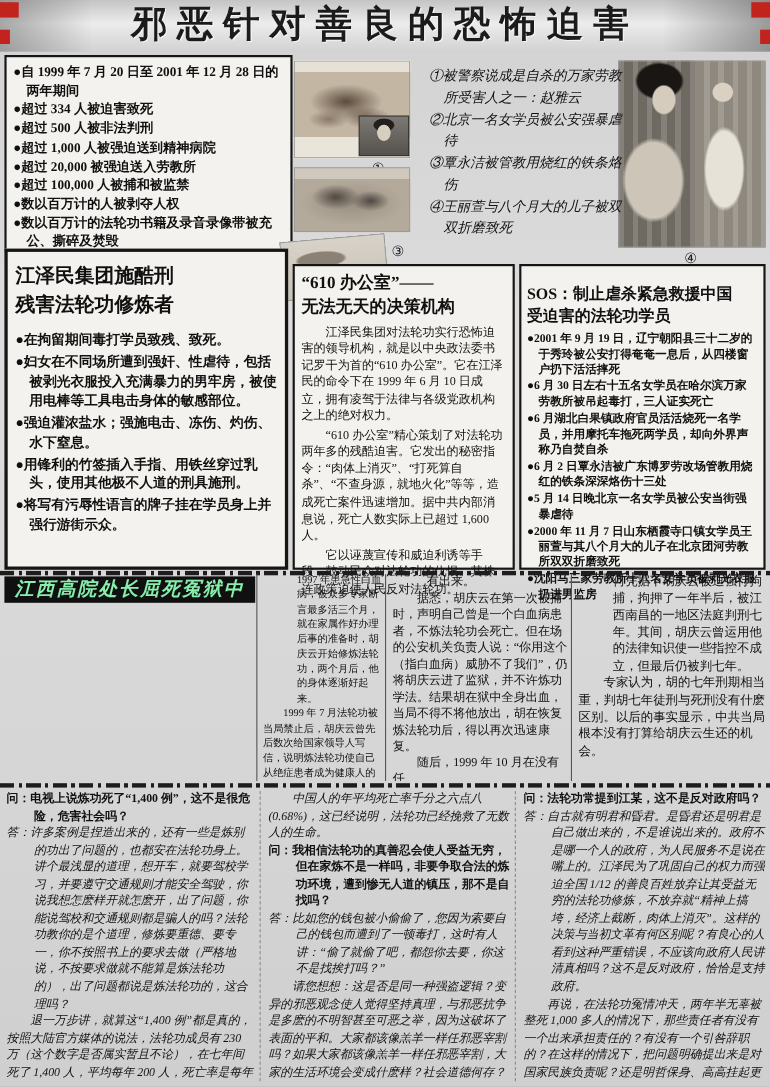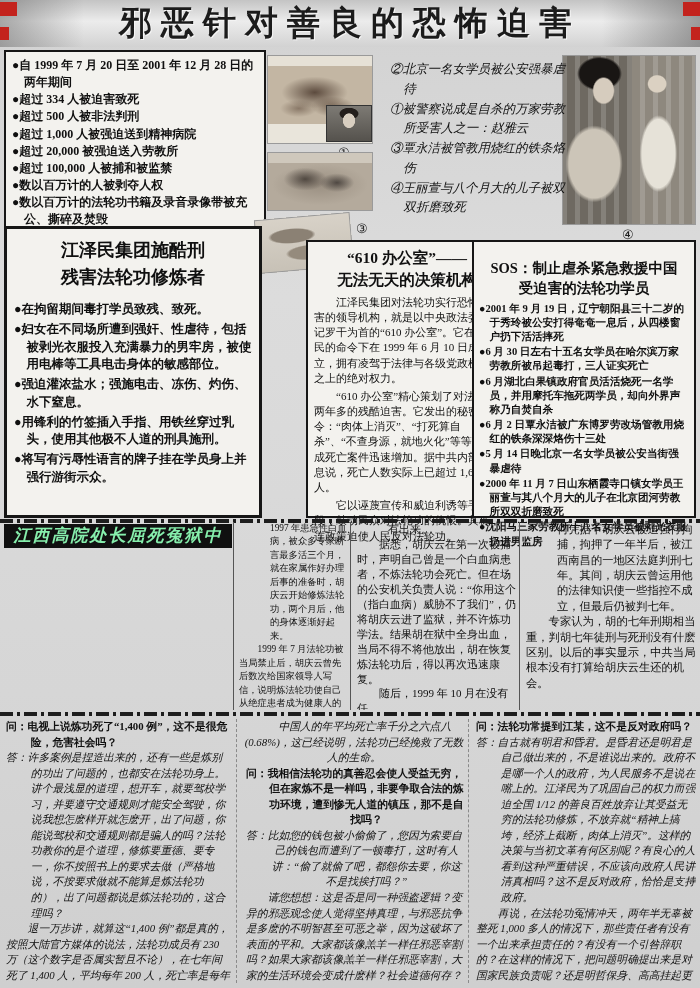--- a/index.html
+++ b/index.html
@@ -21,21 +21,21 @@
     text-align:center; font-size:33px; font-weight:bold; letter-spacing:9px;
     line-height:47px; color:#1b1b1b; text-shadow:1px 1px 0 #f5f5f5;
   }
   .red-sq{ position:absolute; background:#c3231d; }
   .rs-a{ left:0;  top:2px;  width:17px; height:14px;}
   .rs-b{ left:0;  top:27px; width:9px;  height:13px;}
   .rs-c{ right:0; top:2px;  width:17px; height:14px;}
   .rs-d{ right:0; top:27px; width:9px;  height:13px;}
   
   .box{ position:absolute; background:#f3f2ee; border:3px solid #161616; }
-  .box h2{ text-align:center; font-weight:bold; }
+  .box h2{ font-weight:bold; }
   ul.dotlist{ list-style:none; }
   ul.dotlist li{ padding-left:1em; text-indent:-1em; }
   
   #stats{ left:4px; top:50px; width:262px; height:180px; border-width:2px; padding:5px 6px 0 6px;}
   #stats li{ font-size:12px; font-weight:bold; line-height:1.43; }
   
   .photo{ position:absolute; box-shadow:0 0 0 1px #9a9a9a inset; }
   #photo1{ left:267px; top:55px; width:106px; height:89px;
     background:
       radial-gradient(46px 22px at 45% 42%, rgba(74,56,44,.85), rgba(74,56,44,0) 72%),
@@ -83,21 +83,21 @@
   
   #captions{ position:absolute; left:390px; top:60px; width:176px;
     font-style:italic; font-size:12.5px; line-height:1.58; font-weight:500;}
   #captions li{ padding-left:1.05em; text-indent:-1.05em; }
   
   #torture{ left:4px; top:226px; width:258px; height:292px; padding:6px 7px 0 7px; }
   #torture h2{ font-size:18px; line-height:1.5; margin-top:2px;}
   #torture ul{ margin-top:10px; }
   #torture li{ font-size:12.5px; font-weight:bold; line-height:1.42; margin-bottom:2px;}
   
-  #o610{ left:266px; top:240px; width:202px; height:278px; border-width:2px; padding:5px 6px 0 6px;margin-left:40px;}
+  #o610{ left:266px; top:240px; width:202px; height:278px; border-width:2px; padding:5px 6px 0 6px;}
   #o610 h2{ font-size:15.5px; line-height:1.45; }
   #o610 p{ font-size:11px; line-height:1.38; text-indent:2em; margin-top:3px;}
   
   #sos{ left:472px; top:240px; width:224px; height:278px; border-width:2px; padding:16px 5px 0 5px;}
   #sos h2{ font-size:14.5px; line-height:1.4; }
   #sos ul{ margin-top:3px; }
   #sos li{ font-size:10.6px; font-weight:bold; line-height:1.34; margin-bottom:1px;}
   
   .dotdash{ position:absolute; left:0; width:700px; height:4px;
     background:repeating-linear-gradient(90deg,#1d1d1d 0 13px, rgba(0,0,0,0) 13px 17px, #1d1d1d 17px 20px, rgba(0,0,0,0) 20px 24px);
@@ -110,21 +110,21 @@
   .acol{ position:absolute; top:522px; height:188px; overflow:hidden;}
   .acol p{ text-indent:2em; }
   .acol p.noindent{ text-indent:0;margin-left:31px; }
   #acol1{ left:8px;  top:552px; height:158px; width:220px; font-size:13.2px; line-height:1.34;}
   #acol2{ left:233px; width:114px; font-size:9.3px;  line-height:1.45; border-left:1px solid #555; padding-left:5px;}
   #acol3{ left:350px; width:166px; font-size:11px;   line-height:1.36; border-left:1px solid #555; padding-left:6px;}
   #acol4{ left:519px; width:177px; font-size:11.3px; line-height:1.36; border-left:1px solid #555; padding-left:6px;}
   
   .qcol{ position:absolute; top:719px; height:264px; font-size:10.8px; line-height:1.44; overflow:hidden;}
   #qcol1{ left:6px;  width:226px; }
-  #qcol2{ left:236px; width:228px; border-left:1px dashed #8a8a8a; padding-left:7px;text-align:center;}
+  #qcol2{ left:236px; width:228px; border-left:1px dashed #8a8a8a; padding-left:7px;}
   #qcol3{ left:468px; width:228px; border-left:1px dashed #8a8a8a; padding-left:7px;}
   .qa-q{ padding-left:2.3em; text-indent:-2.3em; font-weight:bold;}
   .qa-a{ padding-left:2.3em; text-indent:-2.3em; font-style:italic;}
   .qa-cont{ text-indent:2em; font-style:italic;}
 </style>
 </head>
 <body>
 
 <div id="page">
 
@@ -154,22 +154,22 @@
   </div>
   <span id="lbl1" class="pnum">①</span>
   <div id="photo2" class="photo"></div>
   <span id="lbl2" class="pnum">②</span>
   <div id="photo3" class="photo"></div>
   <span id="lbl3" class="pnum">③</span>
   <div id="photo4" class="photo"></div>
   <span id="lbl4" class="pnum">④</span>
 
   <ul id="captions" class="dotlist">
+    <li>①被警察说成是自杀的万家劳教所受害人之一：赵雅云</li>
     <li>②北京一名女学员被公安强暴虐待</li>
-    <li>①被警察说成是自杀的万家劳教所受害人之一：赵雅云</li>
     <li>③覃永洁被管教用烧红的铁条烙伤</li>
     <li>④王丽萱与八个月大的儿子被双双折磨致死</li>
   </ul>
 
   <div id="torture" class="box">
     <h2>
       <span>江泽民集团施酷刑</span><br>
       <span>残害法轮功修炼者</span>
     </h2>
     <ul class="dotlist">

